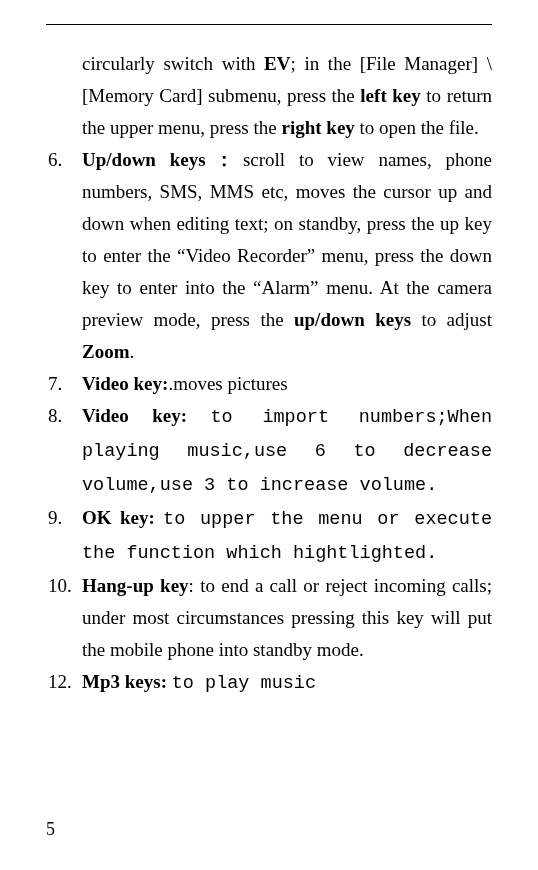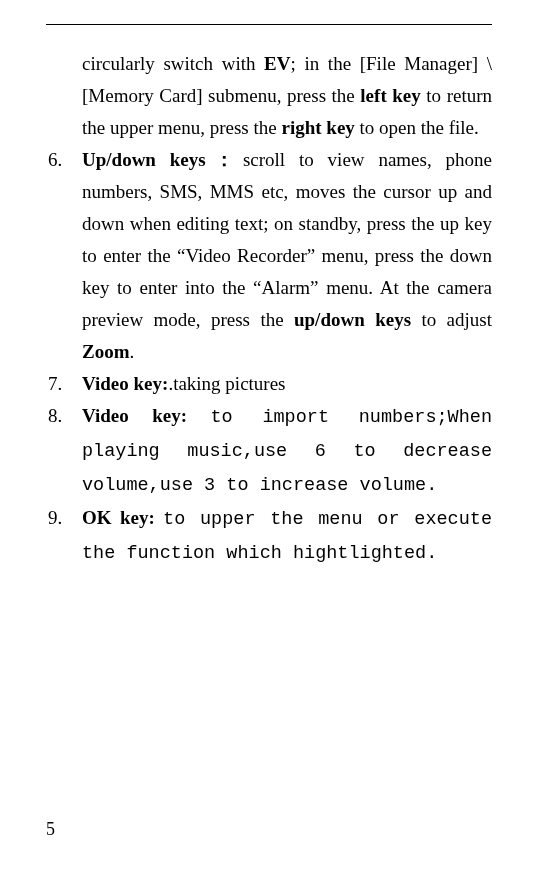--- a/index.html
+++ b/index.html
@@ -80,33 +80,41 @@
 
     <ol class="items">
 
       <li>
         <span class="num">6.</span>
         <span class="b">Up/down keys：</span><span>scroll to view names, phone numbers, SMS, MMS etc, moves the cursor up and down when editing text; on standby, press the up key to enter the “Video Recorder” menu, press the down key to enter into the “Alarm” menu. At the camera preview mode, press the </span><span class="b">up/down keys</span><span> to adjust </span><span class="b">Zoom</span><span>.</span>
       </li>
 
       <li>
         <span class="num">7.</span>
-        <span class="b">Video key:</span><span>.taking pictures</span>
+        <span class="b">Video key:</span><span>.moves pictures</span>
       </li>
 
       <li>
         <span class="num">8.</span>
         <span class="b">Video key:</span><span> </span><span class="mono">to import numbers;When playing music,use 6 to decrease volume,use 3 to increase volume.</span>
       </li>
 
       <li>
         <span class="num">9.</span>
         <span class="b">OK key:</span><span> </span><span class="mono">to upper the menu or execute the function which hightlighted.</span>
       </li>
 
+      <li>
+        <span class="num">10.</span>
+        <span class="b">Hang-up key</span><span>: to end a call or reject incoming calls; under most circumstances pressing this key will put the mobile phone into standby mode.</span>
+      </li>
 
 
+      <li>
+        <span class="num">12.</span>
+        <span class="b">Mp3 keys:</span><span> </span><span class="mono">to play music</span>
+      </li>
 
     </ol>
   </div>
 
   <div class="pagefoot">5</div>
 </div>
 
 </body></html>

